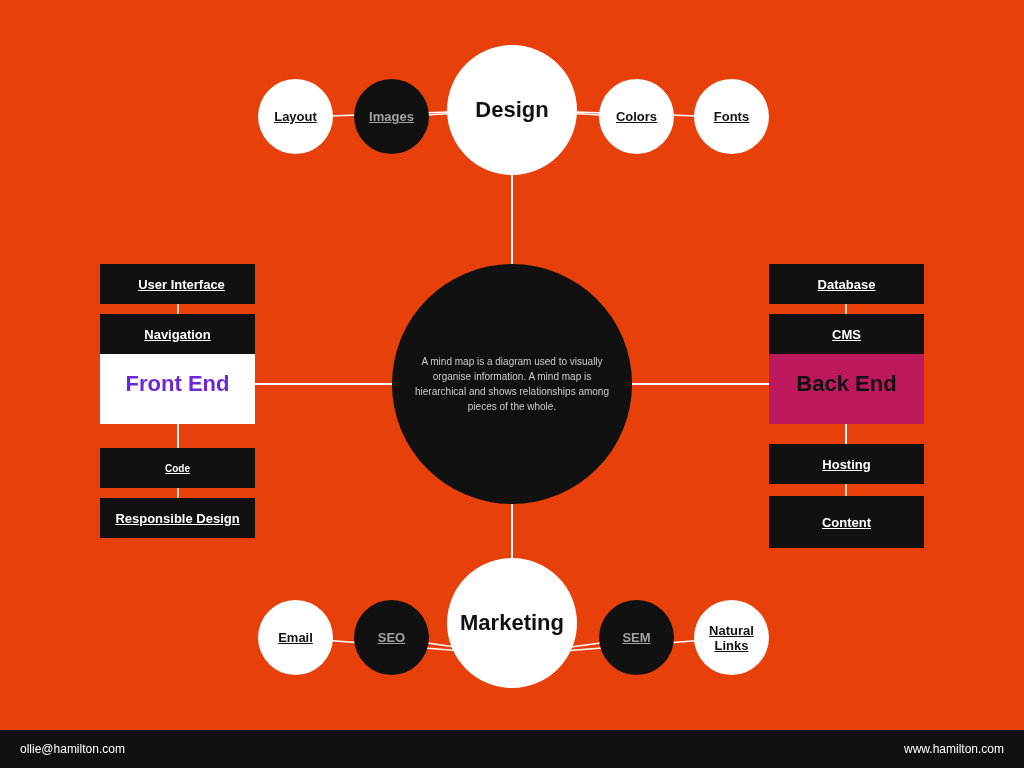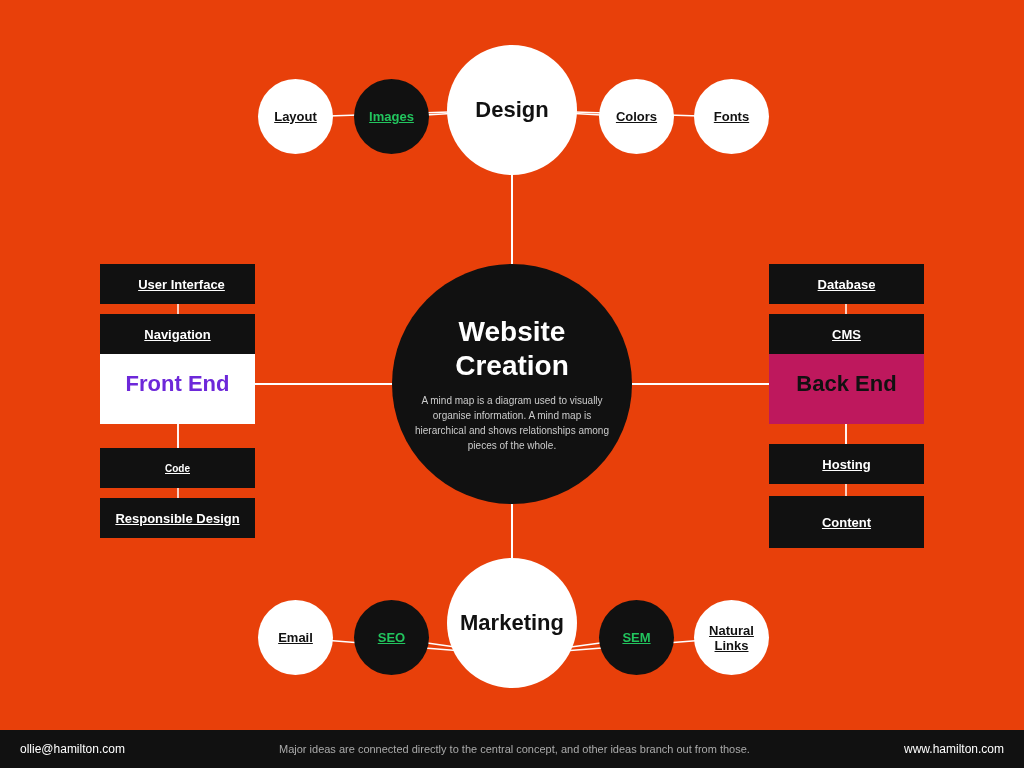--- a/index.html
+++ b/index.html
@@ -146,21 +146,21 @@
       text-decoration: underline;
     }
     .node.circle-white {
       border-radius: 50%;
       background: white;
       color: #111;
     }
     .node.circle-black {
       border-radius: 50%;
       background: #111;
-      color: #22c55e;
+      color: #a3a3a3;
     }
     .node.rect-black {
       background: #111;
       color: white;
     }
 
     
     .footer {
       position: absolute;
       bottom: 0;
@@ -217,21 +217,20 @@
   <line x1="846" y1="344" x2="846" y2="304" stroke="white" stroke-width="1.5"></line>
 
   <line x1="846" y1="344" x2="846" y2="354" stroke="white" stroke-width="1.5"></line>
 
   <line x1="846" y1="424" x2="846" y2="463" stroke="white" stroke-width="1.5"></line>
 
   <line x1="846" y1="424" x2="846" y2="516" stroke="white" stroke-width="1.5"></line>
 </svg>
 
 <div class="center-circle">
-  <h1>Website<br>Creation</h1>
   <p>A mind map is a diagram used to visually organise information. A mind map is hierarchical and shows relationships among pieces of the whole.</p>
 </div>
 
 <div class="design-circle">
   <span>Design</span>
 </div>
 
 <div class="node circle-white" style="width:75px;height:75px;top:79px;left:258px;font-size:13px;">
   <span>Layout</span>
 </div>
@@ -303,15 +302,14 @@
 <div class="node rect-black" style="width:155px;height:40px;right:100px;top:444px;font-size:13px;">
   <span>Hosting</span>
 </div>
 
 <div class="node rect-black" style="width:155px;height:52px;right:100px;top:496px;font-size:13px;">
   <span>Content</span>
 </div>
 
 <div class="footer">
   <span>ollie@hamilton.com</span>
-  <span style="font-size:11px;color:#aaa;max-width:500px;text-align:center;">Major ideas are connected directly to the central concept, and other ideas branch out from those.</span>
   <span>www.hamilton.com</span>
 </div>
 
 </body></html>

